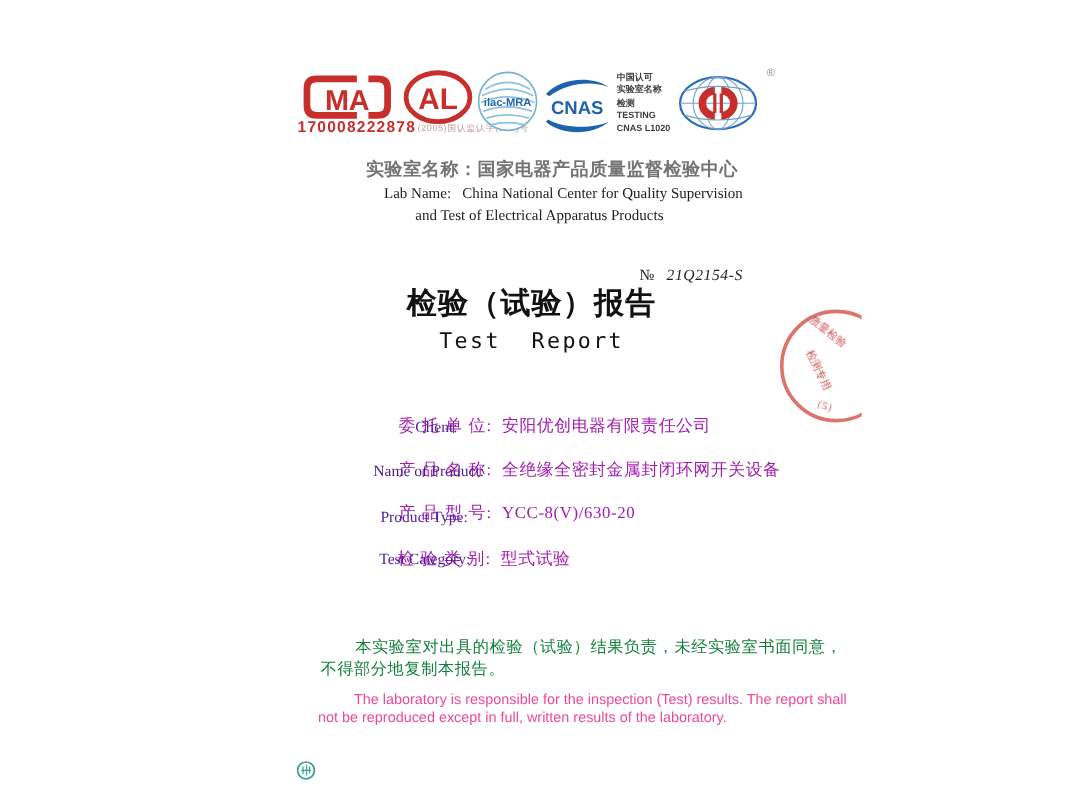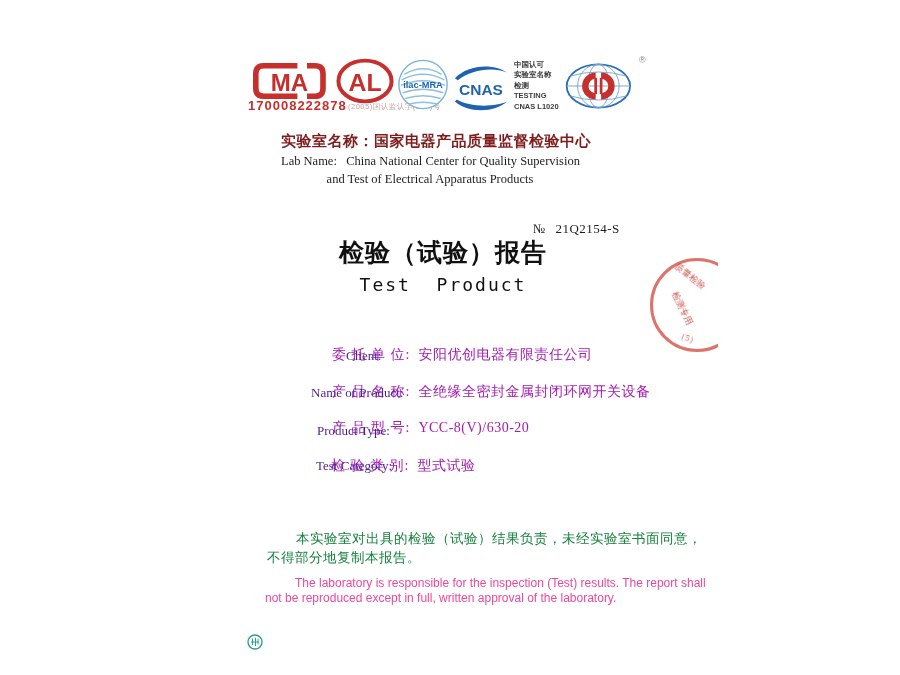--- a/index.html
+++ b/index.html
@@ -9,25 +9,25 @@
 
   
   .cma-number{left:248px;top:98px;font:bold 13px "Liberation Sans",sans-serif;color:#c62f2c;letter-spacing:1px;}
   .cma-note{left:348px;top:102px;font:7.5px "Liberation Sans",sans-serif;color:#c79d9d;filter:blur(.3px);letter-spacing:.5px;}
   .cnas-lines{left:514px;top:60px;width:56px;font:bold 7.5px "Liberation Sans",sans-serif;color:#3d3d3d;line-height:10.4px;}
   .globe-reg{left:639px;top:55px;font:9px "Liberation Sans",sans-serif;color:#8a8a8a;}
   svg text{font-family:"Liberation Sans",sans-serif;}
 
   
   .header-block{left:281px;top:132px;width:298px;text-align:center;}
-  .lab-cn{font:bold 15px "Liberation Sans",sans-serif;color:#7f1d1d;letter-spacing:.5px;white-space:pre;}
-  .lab-en{font:12.5px "Liberation Serif",serif;margin-top:3px;white-space:pre;}
+  .lab-cn{font:bold 15px "Liberation Sans",sans-serif;color:#737373;letter-spacing:.5px;white-space:pre;margin-left:24px;}
+  .lab-en{font:12.5px "Liberation Serif",serif;margin-top:3px;white-space:pre;margin-left:39px;}
 
   .report-no{left:520px;top:205px;font:13px "Liberation Serif",serif;white-space:pre;}
-  .report-no .no-val{margin-left:10px;letter-spacing:.5px;}
+  .report-no .no-val{margin-left:10px;letter-spacing:.5px;font-style:italic;}
 
   .title-block{left:290px;top:236px;width:306px;text-align:center;}
   .title-cn{font:bold 25px "Liberation Sans",sans-serif;letter-spacing:1px;color:#111;}
   .title-en{font:18px "DejaVu Sans Mono",monospace;margin-top:5px;letter-spacing:2px;white-space:pre;color:#111;}
 
   
   .stamp{left:646px;top:256px;width:72px;height:100px;overflow:hidden;pointer-events:none;}
   .stamp-ring{position:absolute;left:4px;top:2px;width:94px;height:94px;border:3.5px solid rgba(206,62,50,.72);
               border-radius:50%;box-sizing:border-box;filter:blur(.5px);}
   .stamp-frag{position:absolute;font:9px "Liberation Serif",serif;color:rgba(190,45,38,.8);filter:blur(.4px);white-space:nowrap;}
@@ -109,21 +109,21 @@
     <div class="lab-en">Lab Name:   China National Center for Quality Supervision</div>
     <div class="lab-en">and Test of Electrical Apparatus Products</div>
   </div>
 
   <div class="abs report-no">
     <span>№</span><span class="no-val">21Q2154-S</span>
   </div>
 
   <div class="abs title-block">
     <div class="title-cn">检验（试验）报告</div>
-    <div class="title-en">Test  Product</div>
+    <div class="title-en">Test  Report</div>
   </div>
 
   <div class="abs stamp">
     <div class="stamp-ring"></div>
     <div class="stamp-frag frag0">质量检验</div>
     <div class="stamp-frag frag1">检测专用</div>
     <div class="stamp-frag frag2">（5）</div>
   </div>
 
   <div class="abs field-cn" style="left:318px;top:330px">
@@ -142,20 +142,20 @@
   <div class="abs field-en" style="left:317px;top:423px">Product Type:</div>
 
   <div class="abs field-cn" style="left:317px;top:441px">
     <span class="lbl">检 验 类 别:</span><span class="val">型式试验</span>
   </div>
   <div class="abs field-en" style="left:316px;top:458px">Test Category:</div>
 
   <div class="abs notice-cn" style="left:296px;top:530px">本实验室对出具的检验（试验）结果负责，未经实验室书面同意，</div>
   <div class="abs notice-cn" style="left:267px;top:549px">不得部分地复制本报告。</div>
   <div class="abs notice-en" style="left:295px;top:576px">The laboratory is responsible for the inspection (Test) results. The report shall</div>
-  <div class="abs notice-en" style="left:265px;top:591px">not be reproduced except in full, written approval of the laboratory.</div>
+  <div class="abs notice-en" style="left:265px;top:591px">not be reproduced except in full, written results of the laboratory.</div>
 
   <svg class="abs footer-icon" width="18" height="18" viewBox="0 0 18 18">
     <circle cx="9" cy="9" r="7" fill="none" stroke="#2fa08e" stroke-width="1.4"></circle>
     <path d="M6.5,5.5 V12 M9.5,4.8 V13 M12,5.8 V11.5 M5,9 H13" fill="none" stroke="#2fa08e" stroke-width="1"></path>
   </svg>
 
 </div>
 
 </body></html>

